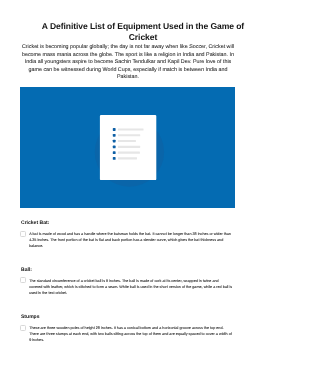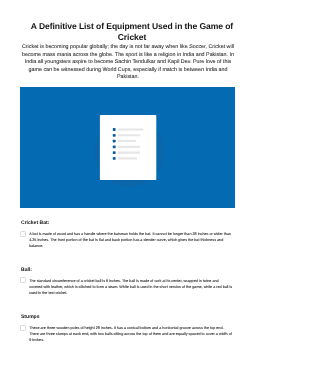--- a/index.html
+++ b/index.html
@@ -2,21 +2,21 @@
 <html><head>
 <meta charset="utf-8">
 <style>
   html,body{margin:0;padding:0;}
   body{width:264px;height:373px;background:#ffffff;
        font-family:"Liberation Sans",sans-serif;
        -webkit-font-smoothing:antialiased;text-rendering:geometricPrecision;}
   .page{width:264px;height:373px;position:relative;overflow:hidden;background:#fff;}
 
   .title{font-size:8.55px;letter-spacing:-0.08px;font-weight:bold;line-height:10.6px;color:#151515;
-         text-align:center;margin:0;position:absolute;left:12px;width:240px;top:21.3px;white-space:pre-line;}
+         text-align:center;margin:0;position:absolute;left:23px;width:240px;top:21.3px;white-space:pre-line;}
   .intro{font-size:5.35px;line-height:7.55px;color:#232323;-webkit-text-stroke:0.05px #232323;text-align:center;
          margin:0;position:absolute;left:8px;width:240px;top:44px;white-space:pre-line;}
 
   .hero{position:absolute;left:20.3px;top:87.1px;width:215px;height:121px;
         background:#046bb2;overflow:hidden;}
   .hero svg{position:absolute;left:0;top:0;width:215px;height:121px;display:block;}
 
   .sections{position:absolute;left:0;top:0;right:0;}
   .sec{position:absolute;left:0;right:0;}
   .sec h2{font-size:5.05px;font-weight:bold;color:#121212;margin:0;

